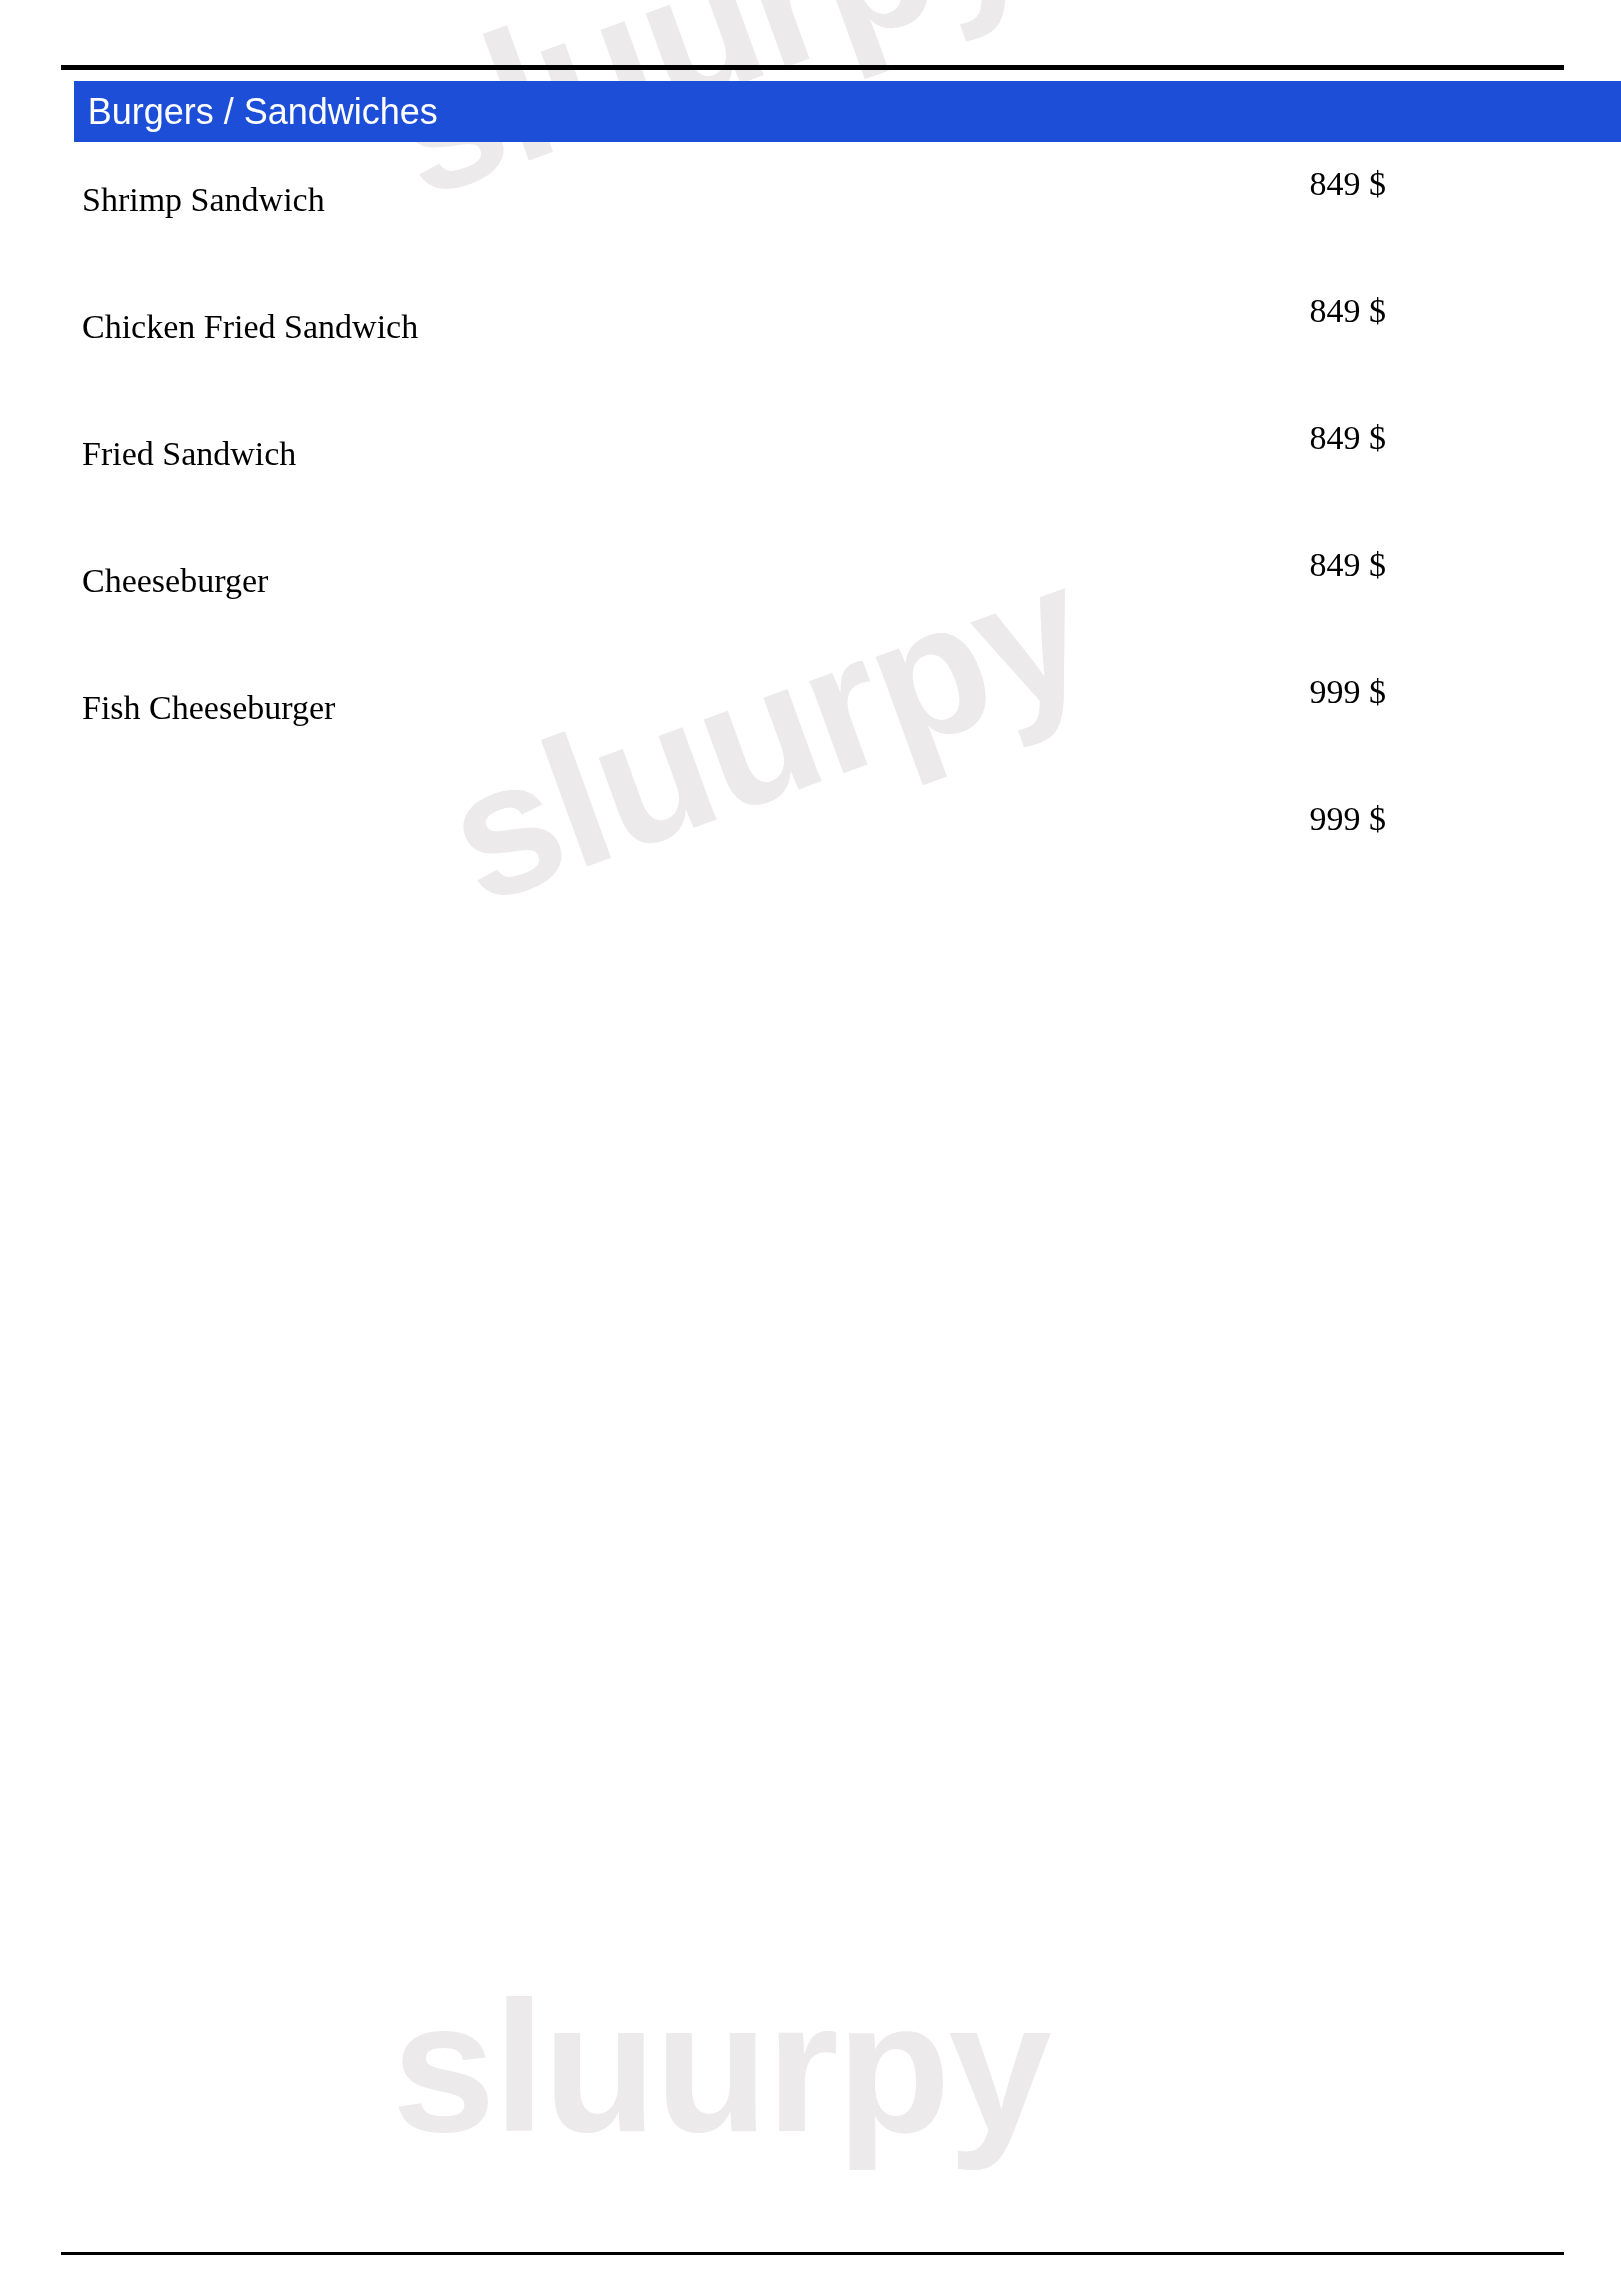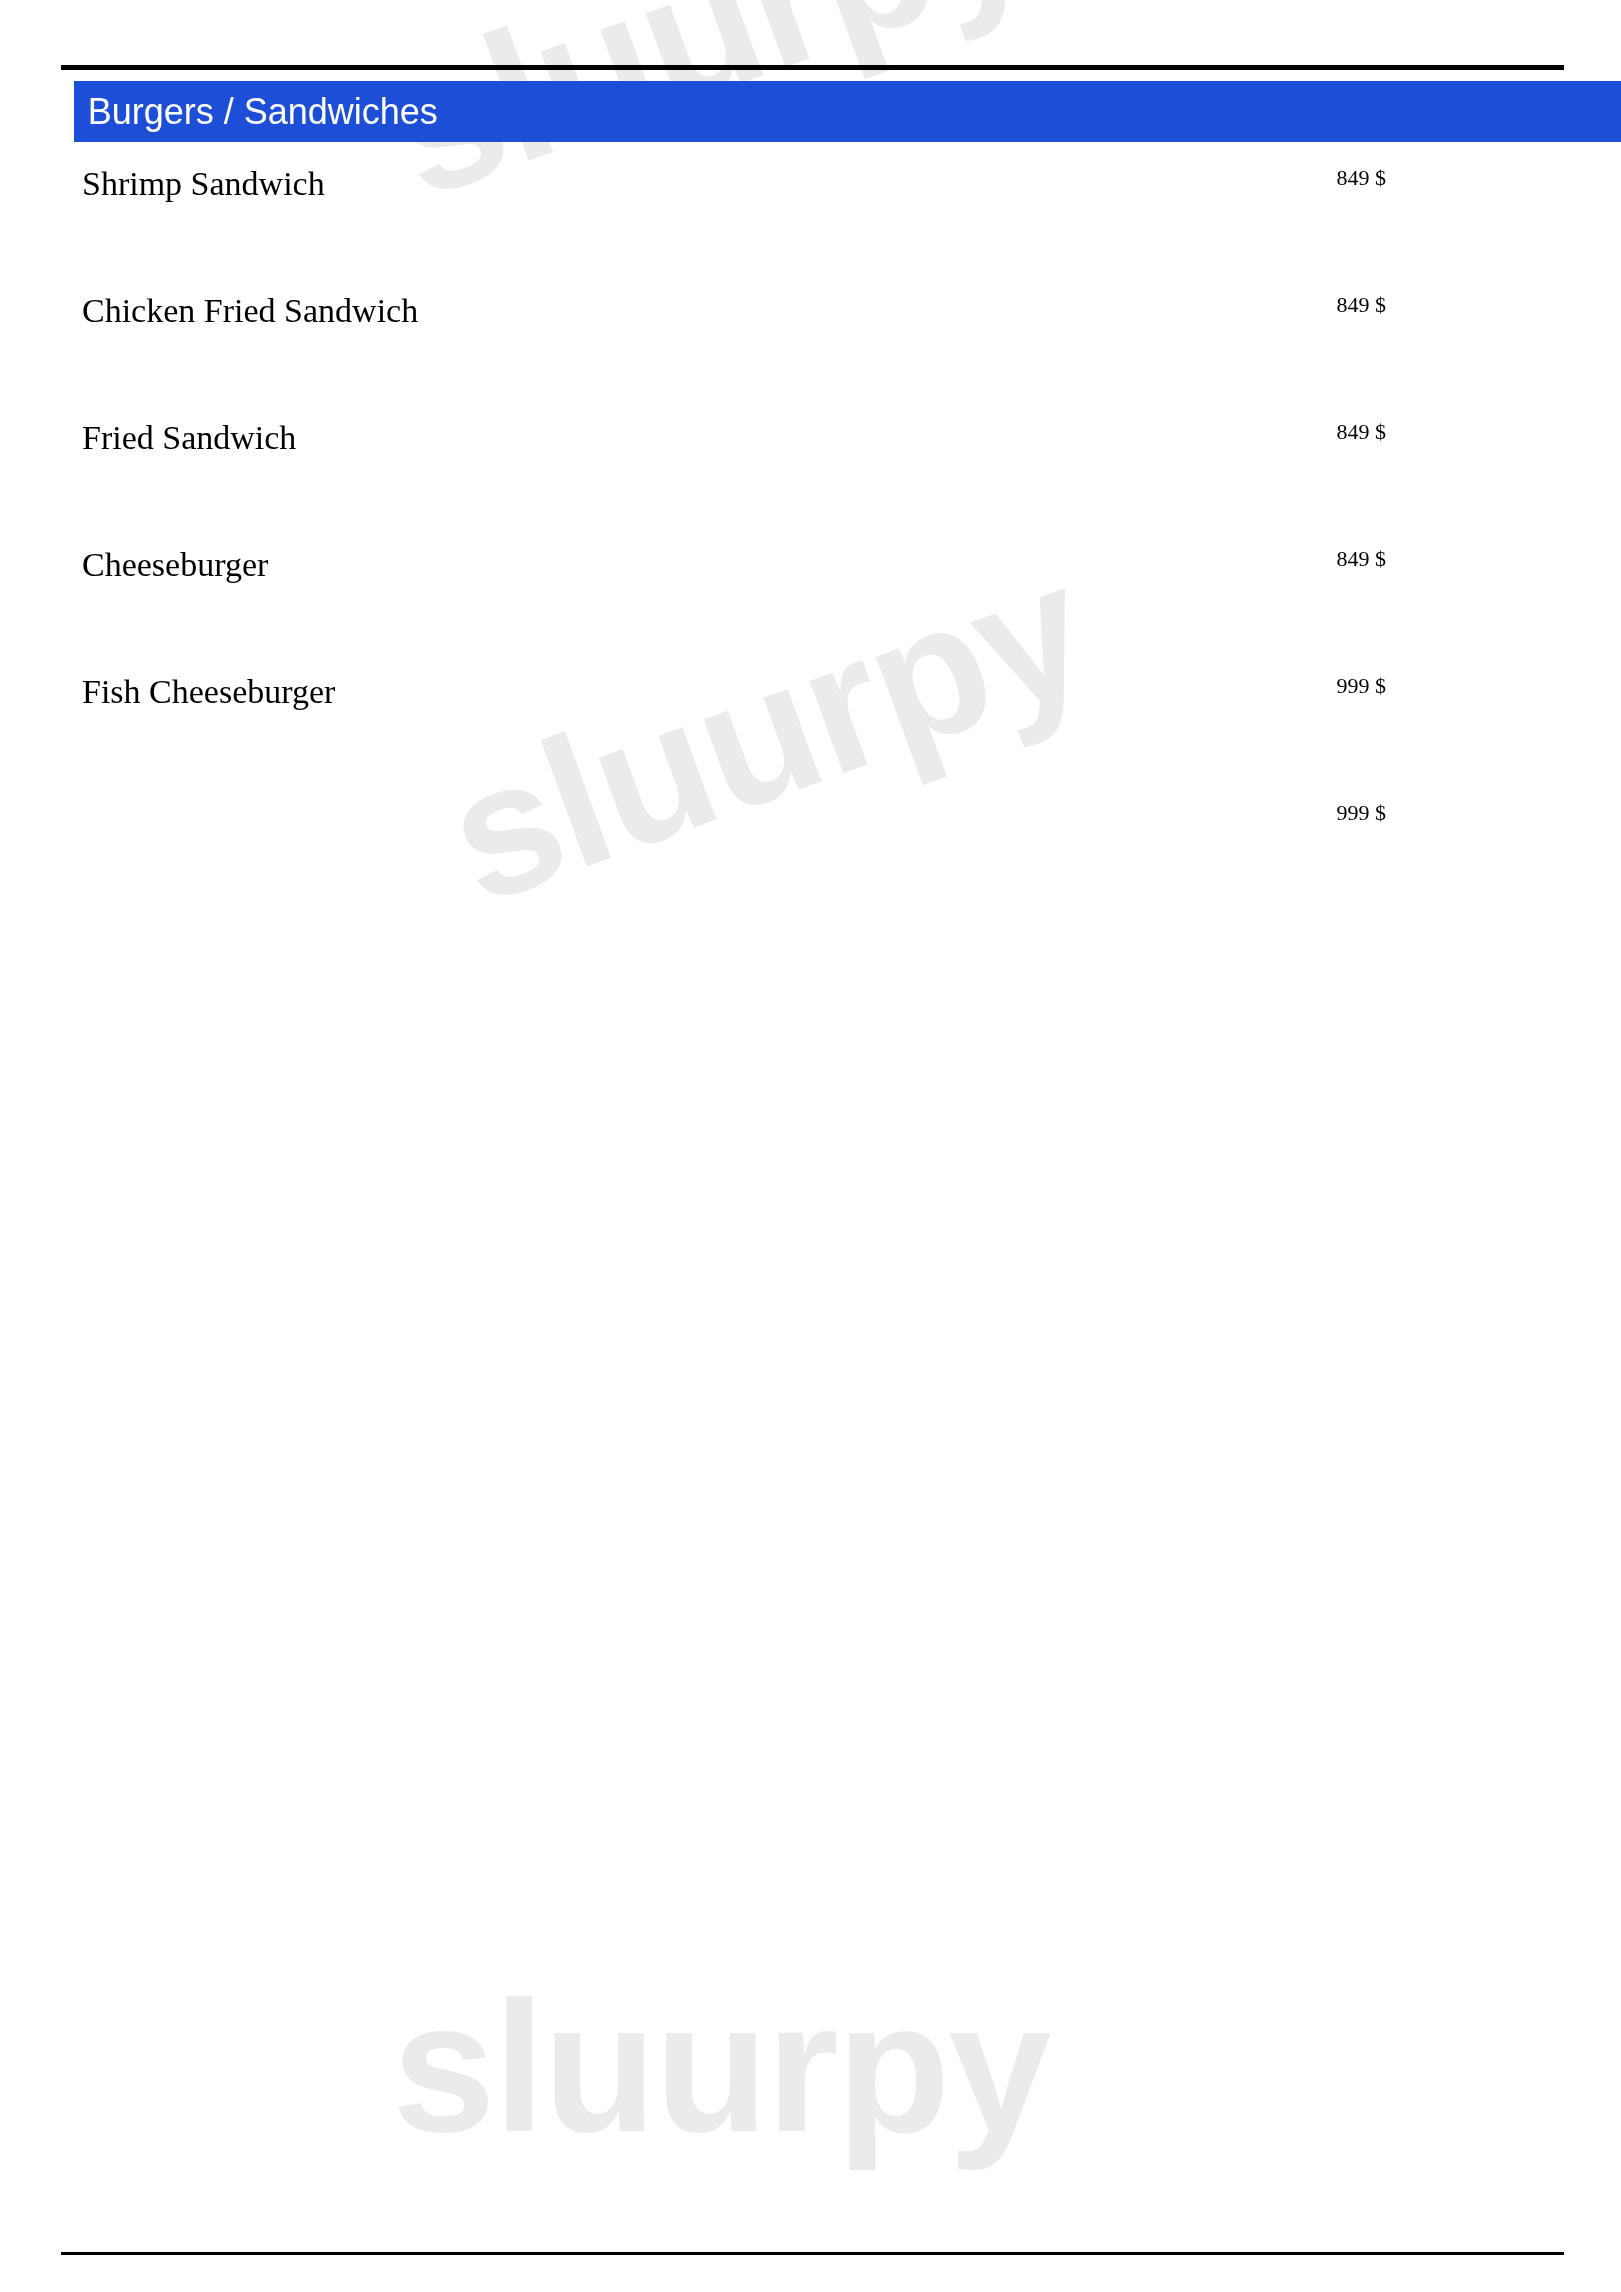--- a/index.html
+++ b/index.html
@@ -102,31 +102,31 @@
     top: 165px;
     width: 1304px;
   }
   .item-row {
     position: relative;
     height: 127px;
   }
   .item-name {
     position: absolute;
     left: 0;
-    top: 0;
+    top: 16px;
     font-size: 34px;
     color: #000000;
     font-family: "Liberation Serif", serif;
     white-space: nowrap;
   }
   .item-price {
     position: absolute;
     right: 0;
     top: 0;
-    font-size: 22px;
+    font-size: 34px;
     color: #000000;
     font-family: "Liberation Serif", serif;
     white-space: nowrap;
     text-align: right;
   }
 </style>
 </head>
 <body>
 
 <div class="page">

